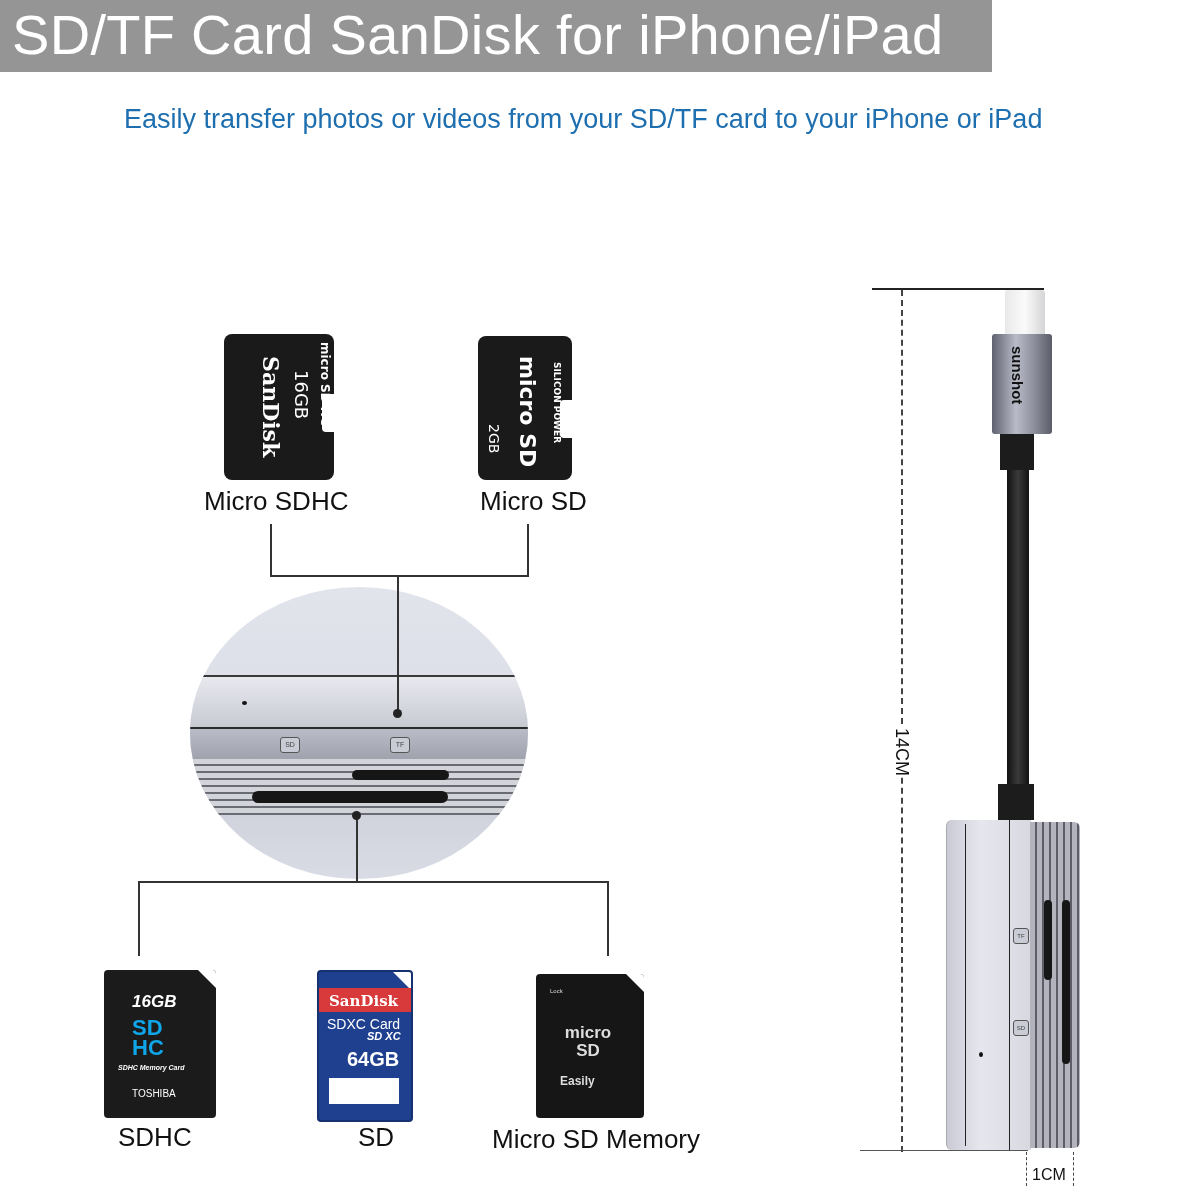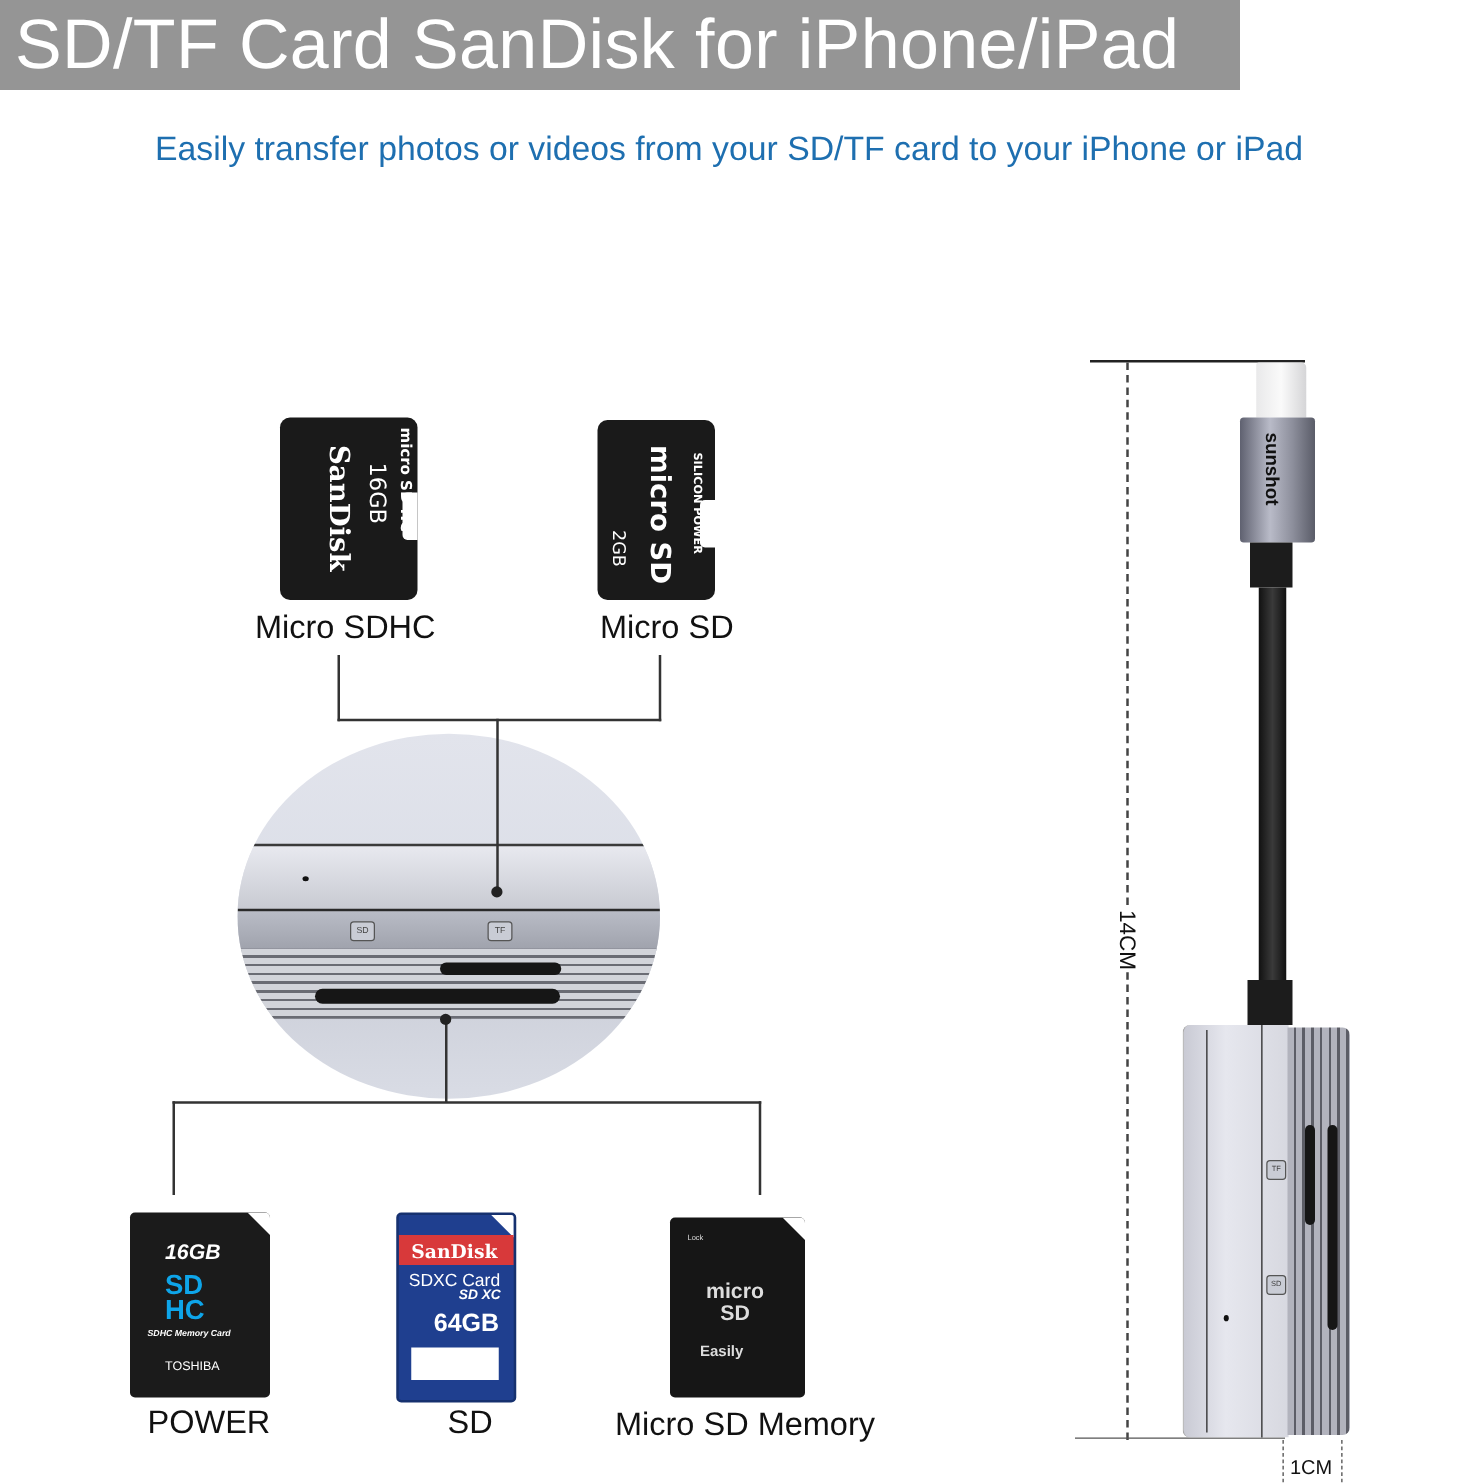--- a/index.html
+++ b/index.html
@@ -90,21 +90,21 @@
 <div class="abs line" style="left:138px;top:881px;width:2px;height:75px;"></div>
 <div class="abs line" style="left:607px;top:881px;width:2px;height:75px;"></div>
 
 <div class="abs sd" style="left:104px;top:970px;width:112px;height:148px;background:#1b1b1b;">
   <div class="cut"></div>
   <div class="abs" style="left:28px;top:22px;font-size:17px;color:#fff;font-weight:bold;font-style:italic;">16GB</div>
   <div class="abs" style="left:28px;top:48px;font-size:22px;color:#0ea5e9;font-weight:bold;width:50px;line-height:20px;">SD HC</div>
   <div class="abs" style="left:14px;top:94px;font-size:7px;color:#fff;font-style:italic;font-weight:bold;">SDHC Memory Card</div>
   <div class="abs" style="left:28px;top:118px;font-size:10px;color:#fff;font-weight:normal;text-align:center;">TOSHIBA</div>
 </div>
-<div class="abs card-label" style="left:118px;top:1122px;">POWER</div>
+<div class="abs card-label" style="left:118px;top:1122px;">SDHC</div>
 
 <div class="abs sd" style="left:317px;top:970px;width:92px;height:148px;background:#1f3f8f;border:2px solid #16316f;">
   <div class="cut"></div>
   <div class="abs" style="left:0;top:16px;width:100%;height:24px;background:#d8393a;"></div>
   <div class="abs" style="left:10px;top:20px;font-size:15px;color:#fff;font-weight:bold;font-family:'DejaVu Serif',serif;">SanDisk</div>
   <div class="abs" style="left:8px;top:44px;font-size:14px;color:#fff;">SDXC Card</div>
   <div class="abs" style="left:48px;top:58px;font-size:11px;color:#fff;font-weight:bold;font-style:italic;">SD XC</div>
   <div class="abs" style="left:16px;top:76px;font-size:20px;color:#fff;font-weight:bold;margin-left:12px;">64GB</div>
   <div class="abs" style="left:10px;top:106px;width:70px;height:26px;background:#fff;"></div>
 </div>

